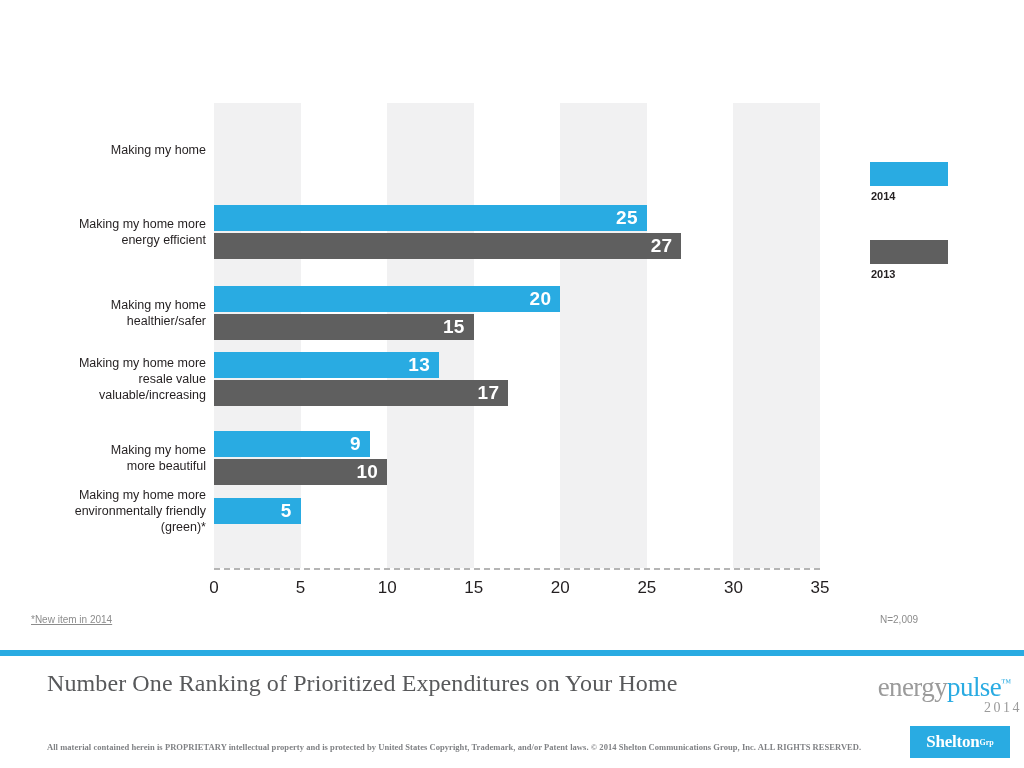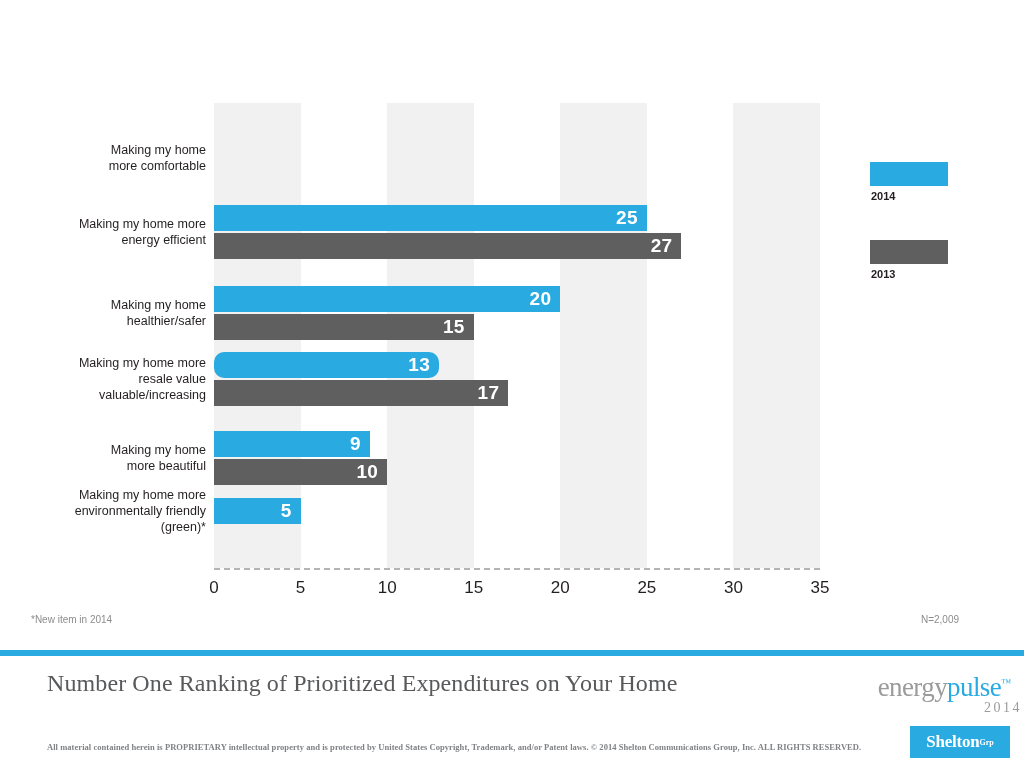--- a/index.html
+++ b/index.html
@@ -116,26 +116,27 @@
     margin-top: 4px;
     padding-left: 1px;
   }
 
   
   #footnote-left {
     position: absolute;
     left: 31px; top: 614px;
     font-size: 10px;
     color: #8c8c8c;
+    text-decoration: underline;
   }
   #footnote-right {
     position: absolute;
     left: 880px; top: 614px;
     width: 120px;
-    text-align: center;
+    text-align: left;
     font-size: 10px;
     color: #8c8c8c;
   }
 
   
   #footer-rule {
     position: absolute;
     left: 0; top: 650px;
     width: 1024px; height: 6px;
     background: #29abe2;
@@ -220,21 +221,20 @@
   <div id="plot-bands">
       <div class="band" style="left: 0px; width: 86.5714px;"></div>
       <div class="band" style="left: 173.143px; width: 86.5714px;"></div>
       <div class="band" style="left: 346.286px; width: 86.5714px;"></div>
       <div class="band" style="left: 519.429px; width: 86.5714px;"></div>
     </div>
 
   <div id="cat-labels">
       <div class="cat-label" style="top: 39px;">
         <div>Making my home</div>
-        <div>more comfortable</div>
       </div>
       <div class="cat-label" style="top: 113px;">
         <div>Making my home more</div>
         <div>energy efficient</div>
       </div>
       <div class="cat-label" style="top: 194px;">
         <div>Making my home</div>
         <div>healthier/safer</div>
       </div>
       <div class="cat-label" style="top: 252px;">
@@ -259,21 +259,21 @@
       </div>
       <div class="bar y2013" style="top: 130px; left: 0px; width: 467.486px; background: rgb(95, 95, 95);">
         <span class="bar-value">27</span>
       </div>
       <div class="bar y2014" style="top: 183px; left: 0px; width: 346.286px; background: rgb(41, 171, 226);">
         <span class="bar-value">20</span>
       </div>
       <div class="bar y2013" style="top: 211px; left: 0px; width: 259.714px; background: rgb(95, 95, 95);">
         <span class="bar-value">15</span>
       </div>
-      <div class="bar y2014" style="top: 249px; left: 0px; width: 225.086px; background: rgb(41, 171, 226); border-radius: 10px;">
+      <div class="bar y2014" style="top: 249px; left: 0px; width: 225.086px; background: rgb(41, 171, 226);">
         <span class="bar-value">13</span>
       </div>
       <div class="bar y2013" style="top: 277px; left: 0px; width: 294.343px; background: rgb(95, 95, 95);">
         <span class="bar-value">17</span>
       </div>
       <div class="bar y2014" style="top: 328px; left: 0px; width: 155.829px; background: rgb(41, 171, 226);">
         <span class="bar-value">9</span>
       </div>
       <div class="bar y2013" style="top: 356px; left: 0px; width: 173.143px; background: rgb(95, 95, 95);">
         <span class="bar-value">10</span>

